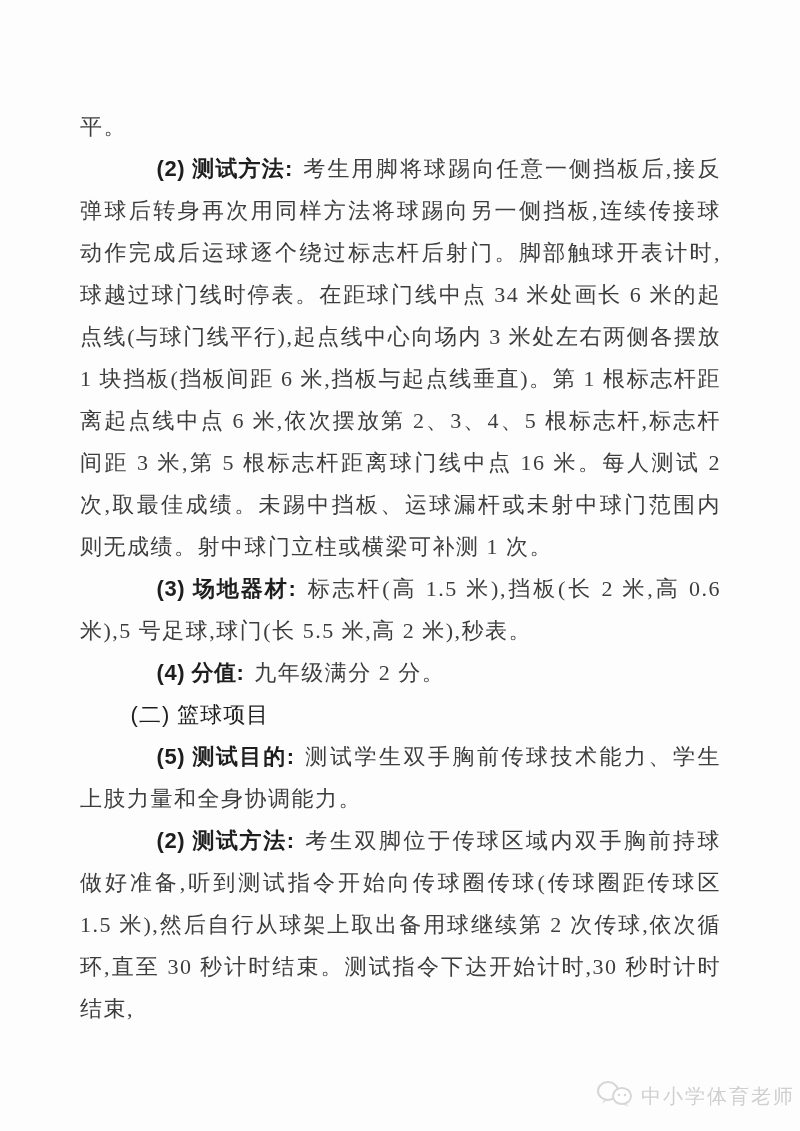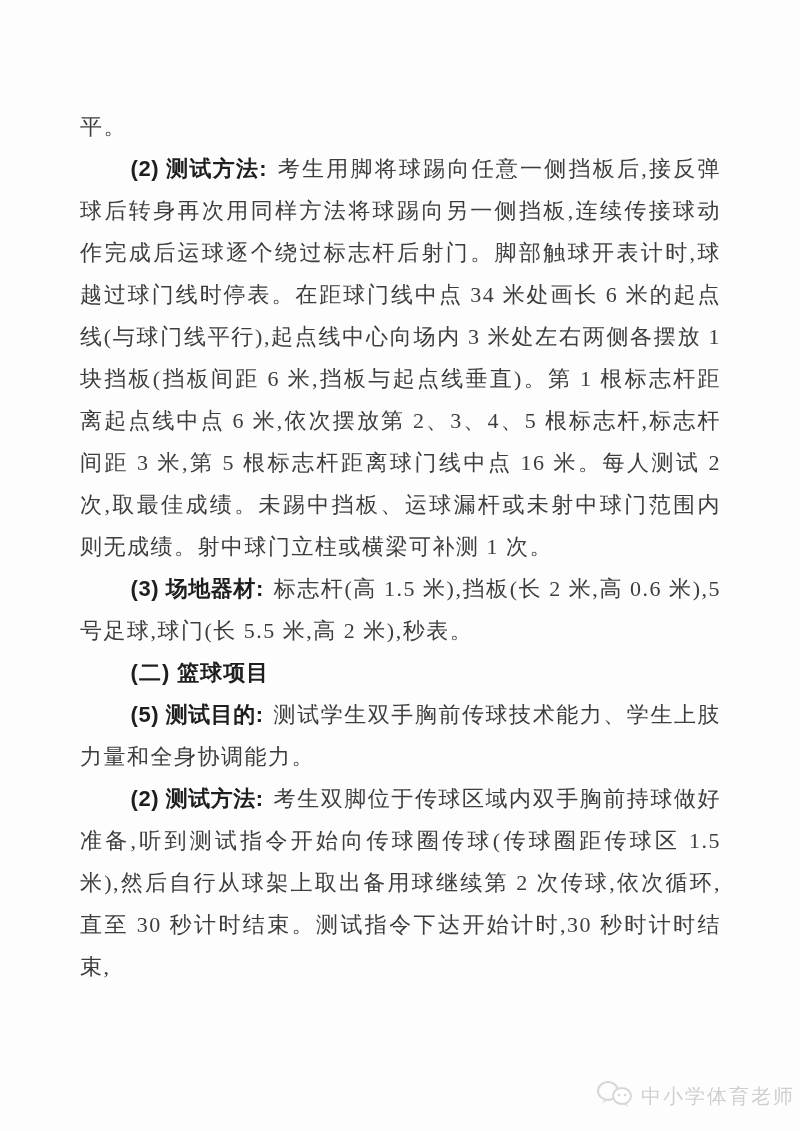--- a/index.html
+++ b/index.html
@@ -26,30 +26,31 @@
     font-family:"Liberation Serif", serif;
     font-size:22px;
     line-height:42px;
     color:#3d3d3d;
     text-align:justify;
     letter-spacing:1.5px;
   }
   p.indent{ text-indent:2.3em; }
   p.heading{
     font-family:"Liberation Sans", sans-serif;
-    font-weight:700;
+    font-weight:400;
     color:#1e1e1e;
     letter-spacing:1px;
   }
   .label{
     font-family:"Liberation Sans", sans-serif;
     font-weight:700;
     color:#1e1e1e;
     letter-spacing:0.5px;
     margin-right:0.45em;
+    margin-left:26px;
   }
   .watermark{
     position:absolute;
     left:596px;
     top:1080px;
     display:flex;
     align-items:center;
     gap:7px;
     color:#cfcfcf;
     font-family:"Liberation Sans", sans-serif;
@@ -65,20 +66,21 @@
 
 <div class="page">
   <div class="content">
 
     <p class="para"><span>平。</span></p>
 
     <p class="para indent"><span class="label">(2) 测试方法:</span><span>考生用脚将球踢向任意一侧挡板后,接反弹球后转身再次用同样方法将球踢向另一侧挡板,连续传接球动作完成后运球逐个绕过标志杆后射门。脚部触球开表计时,球越过球门线时停表。在距球门线中点 34 米处画长 6 米的起点线(与球门线平行),起点线中心向场内 3 米处左右两侧各摆放 1 块挡板(挡板间距 6 米,挡板与起点线垂直)。第 1 根标志杆距离起点线中点 6 米,依次摆放第 2、3、4、5 根标志杆,标志杆间距 3 米,第 5 根标志杆距离球门线中点 16 米。每人测试 2 次,取最佳成绩。未踢中挡板、运球漏杆或未射中球门范围内则无成绩。射中球门立柱或横梁可补测 1 次。</span></p>
 
     <p class="para indent"><span class="label">(3) 场地器材:</span><span>标志杆(高 1.5 米),挡板(长 2 米,高 0.6 米),5 号足球,球门(长 5.5 米,高 2 米),秒表。</span></p>
 
+    <p class="para indent"><span class="label">(4) 分值:</span><span>九年级满分 2 分。</span></p>
 
     <p class="para indent heading"><span>(二) 篮球项目</span></p>
 
 
     <p class="para indent"><span class="label">(5) 测试目的:</span><span>测试学生双手胸前传球技术能力、学生上肢力量和全身协调能力。</span></p>
 
     <p class="para indent"><span class="label">(2) 测试方法:</span><span>考生双脚位于传球区域内双手胸前持球做好准备,听到测试指令开始向传球圈传球(传球圈距传球区 1.5 米),然后自行从球架上取出备用球继续第 2 次传球,依次循环,直至 30 秒计时结束。测试指令下达开始计时,30 秒时计时结束,</span></p>
 
   </div>
 

